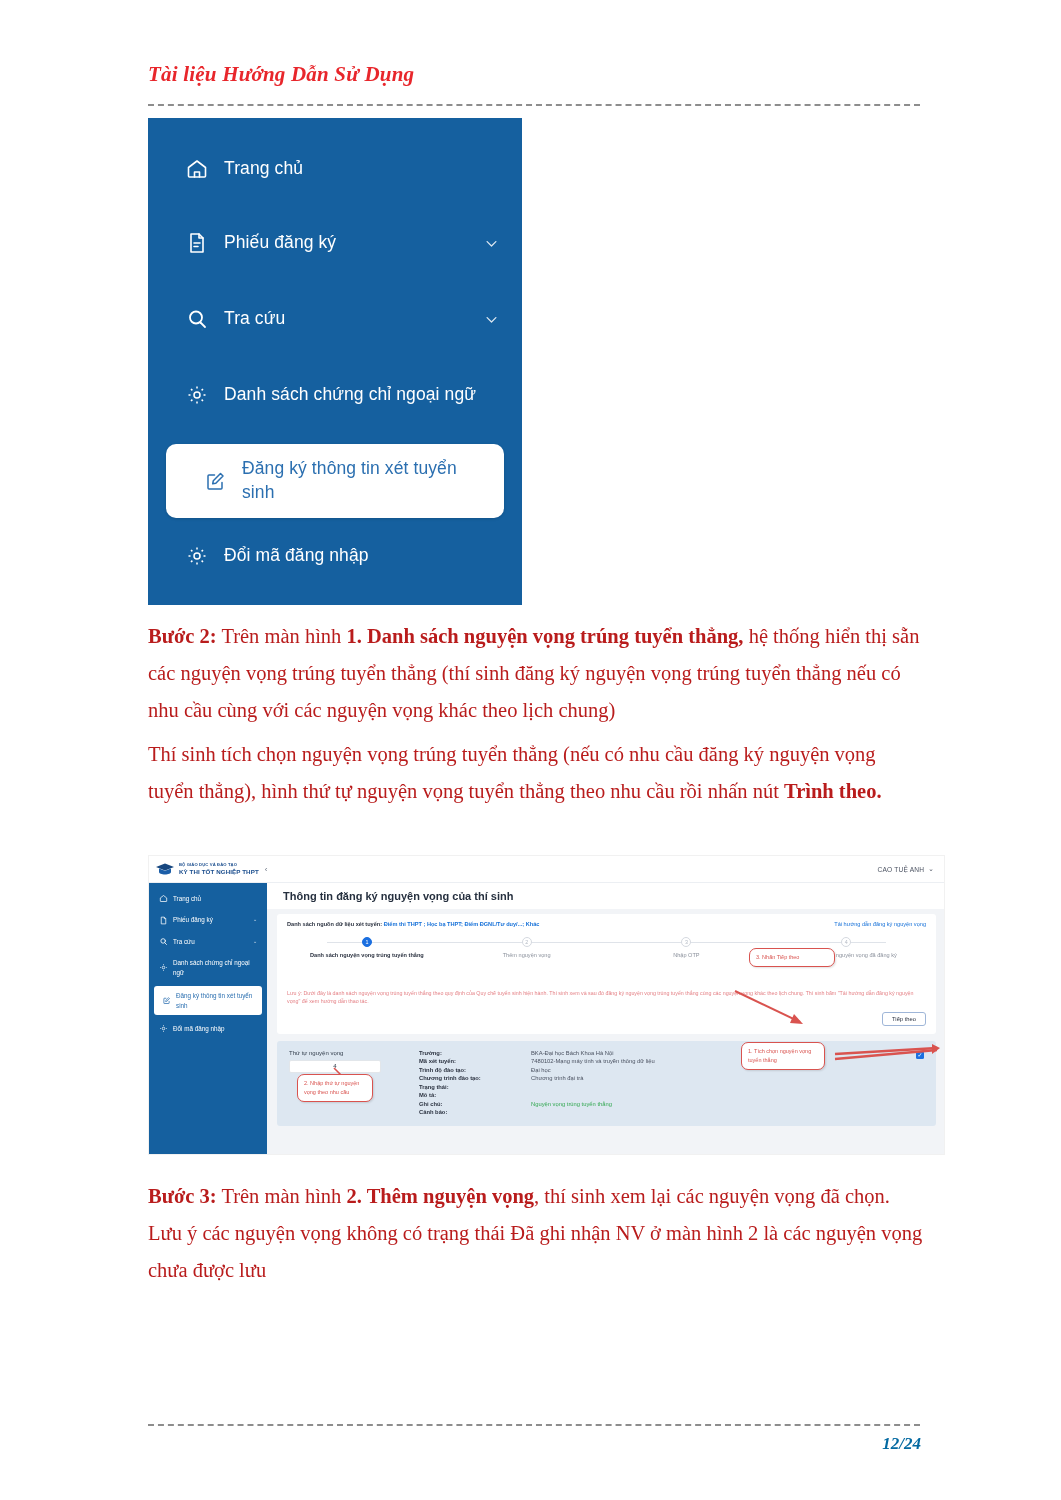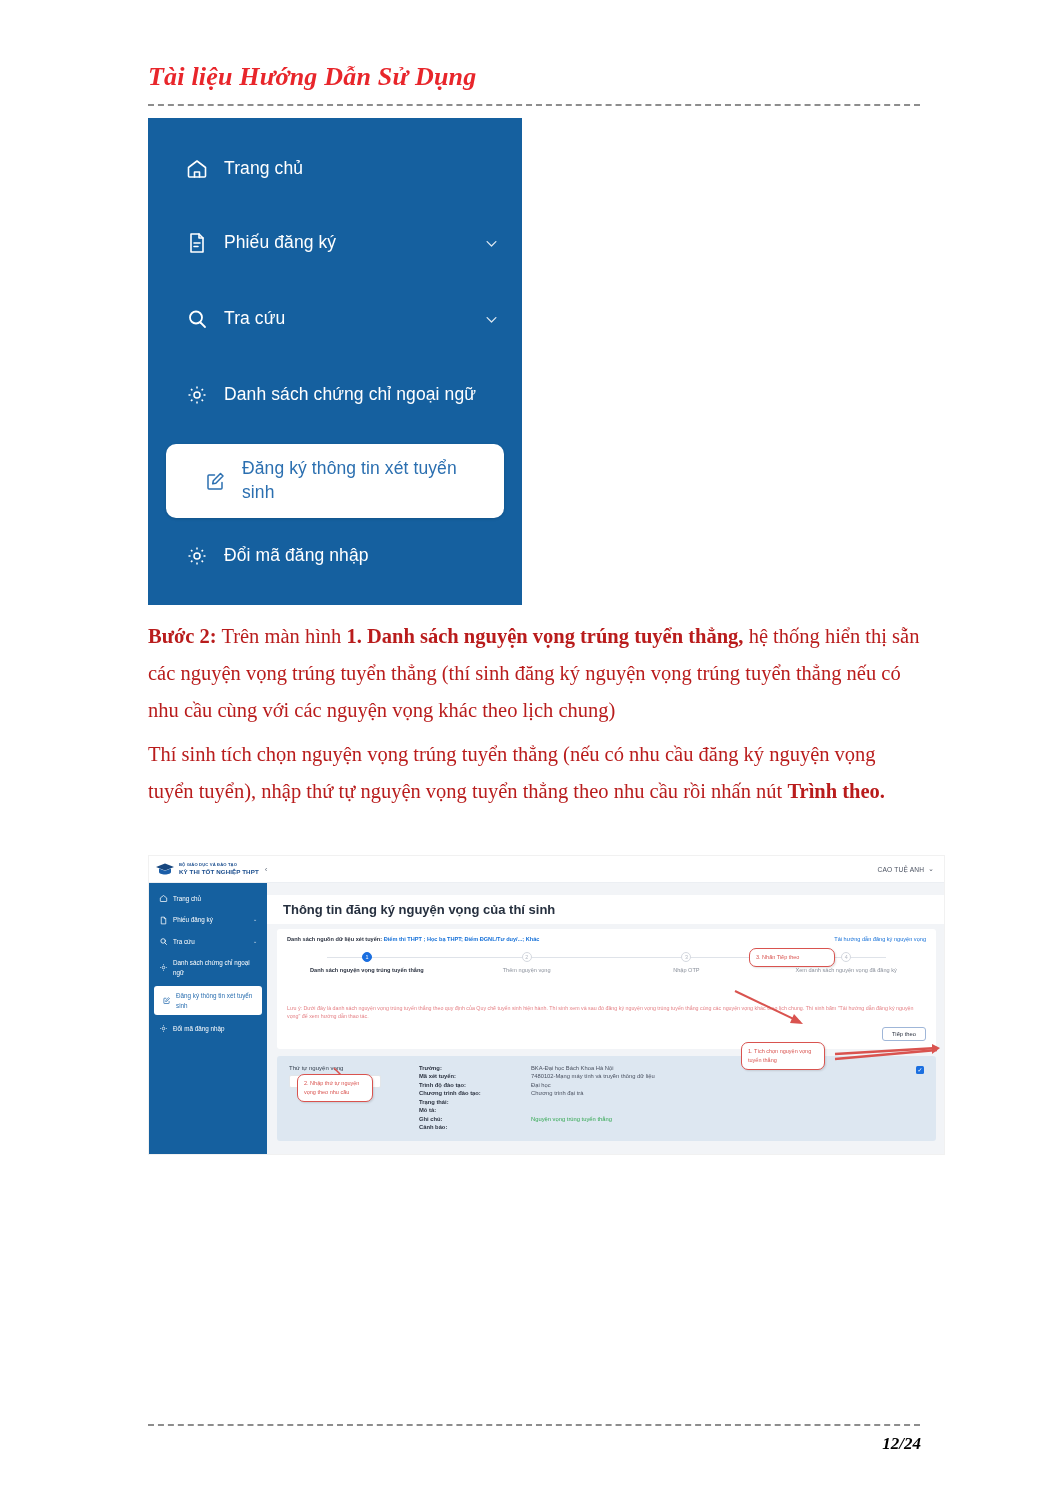--- a/index.html
+++ b/index.html
@@ -11,35 +11,35 @@
     position:relative;
     overflow:hidden;
   }
   .page { position:absolute; inset:0; }
 
   
   .runhead {
     position:absolute; left:148px; top:62px; width:770px;
     font-family:"Liberation Serif", serif;
     font-weight:bold; font-style:italic;
-    font-size:26px; color:#e8262b; letter-spacing:.2px;
+    font-size:21px; color:#e8262b; letter-spacing:.2px;
   }
   .head-rule {
     position:absolute; left:148px; top:104px; width:772px; height:0;
     border-top:2px dashed #8d8d8d;
   }
   .foot-rule {
     position:absolute; left:148px; top:1424px; width:772px; height:0;
     border-top:2px dashed #8d8d8d;
   }
   .pagenum {
     position:absolute; right:140px; top:1434px;
     font-family:"Liberation Serif", serif;
     font-weight:bold; font-style:italic;
-    font-size:17px; color:#000000;
+    font-size:17px; color:#0369a1;
   }
 
   
   .menu-fig {
     position:absolute; left:148px; top:118px; width:374px; height:487px;
     background:#15609f;
     font-family:"Liberation Sans", sans-serif;
   }
   .menu-item {
     position:absolute; left:0; width:374px;
@@ -105,23 +105,22 @@
   .s-item.active {
     margin:3px 5px; background:#fff; border-radius:3px; color:#2b6fb0;
     padding:5px 6px 5px 8px;
   }
 
   .shot-main {
     position:absolute; left:118px; top:27px; width:679px; height:273px;
     background:#f2f4f7;
   }
   .main-title {
-    padding:7px 0 7px 16px; font-size:13px; font-weight:bold; color:#26303f;
+    padding:7px 0 7px 16px; font-size:11px; font-weight:bold; color:#26303f;
     background:#ffffff;
-    margin-top:12px;
   }
   .main-card {
     margin:5px 10px 0 10px; background:#ffffff; border-radius:3px;
     padding:7px 10px 8px 10px; position:relative;
   }
   .src-row { display:flex; align-items:flex-start; }
   .src-text { font-size:5.6px; color:#2b3240; font-weight:bold; }
   .src-text .blue { color:#1570d8; }
   .src-link { margin-left:auto; font-size:5.6px; color:#1570d8; }
 
@@ -260,21 +259,21 @@
       </span>
       <span class="mi-label">Đổi mã đăng nhập</span>
     </div>
   </div>
 
   <div class="para" style="top:618px;">
     <b>Bước 2:</b><span> Trên màn hình </span><b>1. Danh sách nguyện vọng trúng tuyển thẳng,</b><span> hệ thống hiển thị sẵn các nguyện vọng trúng tuyển thẳng (thí sinh đăng ký nguyện vọng trúng tuyển thẳng nếu có nhu cầu cùng với các nguyện vọng khác theo lịch chung)</span>
   </div>
 
   <div class="para" style="top:736px;">
-    <span>Thí sinh tích chọn nguyện vọng trúng tuyển thẳng (nếu có nhu cầu đăng ký nguyện vọng tuyển tuyển), nhập thứ tự nguyện vọng tuyển thẳng theo nhu cầu rồi nhấn nút </span><b>Trình theo.</b>
+    <span>Thí sinh tích chọn nguyện vọng trúng tuyển thẳng (nếu có nhu cầu đăng ký nguyện vọng tuyển thẳng), hình thứ tự nguyện vọng tuyển thẳng theo nhu cầu rồi nhấn nút </span><b>Trình theo.</b>
   </div>
 
   <div class="shot">
 
     <div class="shot-topbar">
       <div class="brand">
         <svg class="brand-cap" viewBox="0 0 40 28">
           <path d="M20 3 38 10l-18 7L2 10z" fill="#17477f"></path>
           <path d="M8 13v7c0 3 5.5 5 12 5s12-2 12-5v-7l-12 4.6z" fill="#1b5ea8"></path>
         </svg>
@@ -422,16 +421,19 @@
       <path d="M586 135 L651 166" stroke="#d9534f" stroke-width="2" fill="none"></path>
       <path d="M645 158 L654 168 L641 167 Z" fill="#d9534f"></path>
       <path d="M200 227 L185 212" stroke="#d9534f" stroke-width="1.6" fill="none"></path>
     </svg>
 
     <div class="callout" style="left:600px; top:92px; width:86px;">3. Nhấn Tiếp theo</div>
     <div class="callout" style="left:592px; top:186px; width:84px;">1. Tích chọn nguyện vọng tuyển thẳng</div>
     <div class="callout" style="left:148px; top:218px; width:76px;">2. Nhập thứ tự nguyện vọng theo nhu cầu</div>
   </div>
 
+  <div class="para" style="top:1178px;">
+    <b>Bước 3:</b><span> Trên màn hình </span><b>2. Thêm nguyện vọng</b><span>, thí sinh xem lại các nguyện vọng đã chọn. Lưu ý các nguyện vọng không có trạng thái Đã ghi nhận NV ở màn hình 2 là các nguyện vọng chưa được lưu</span>
+  </div>
 
   <div class="foot-rule"></div>
   <div class="pagenum">12/24</div>
 </div>
 
 </body></html>

